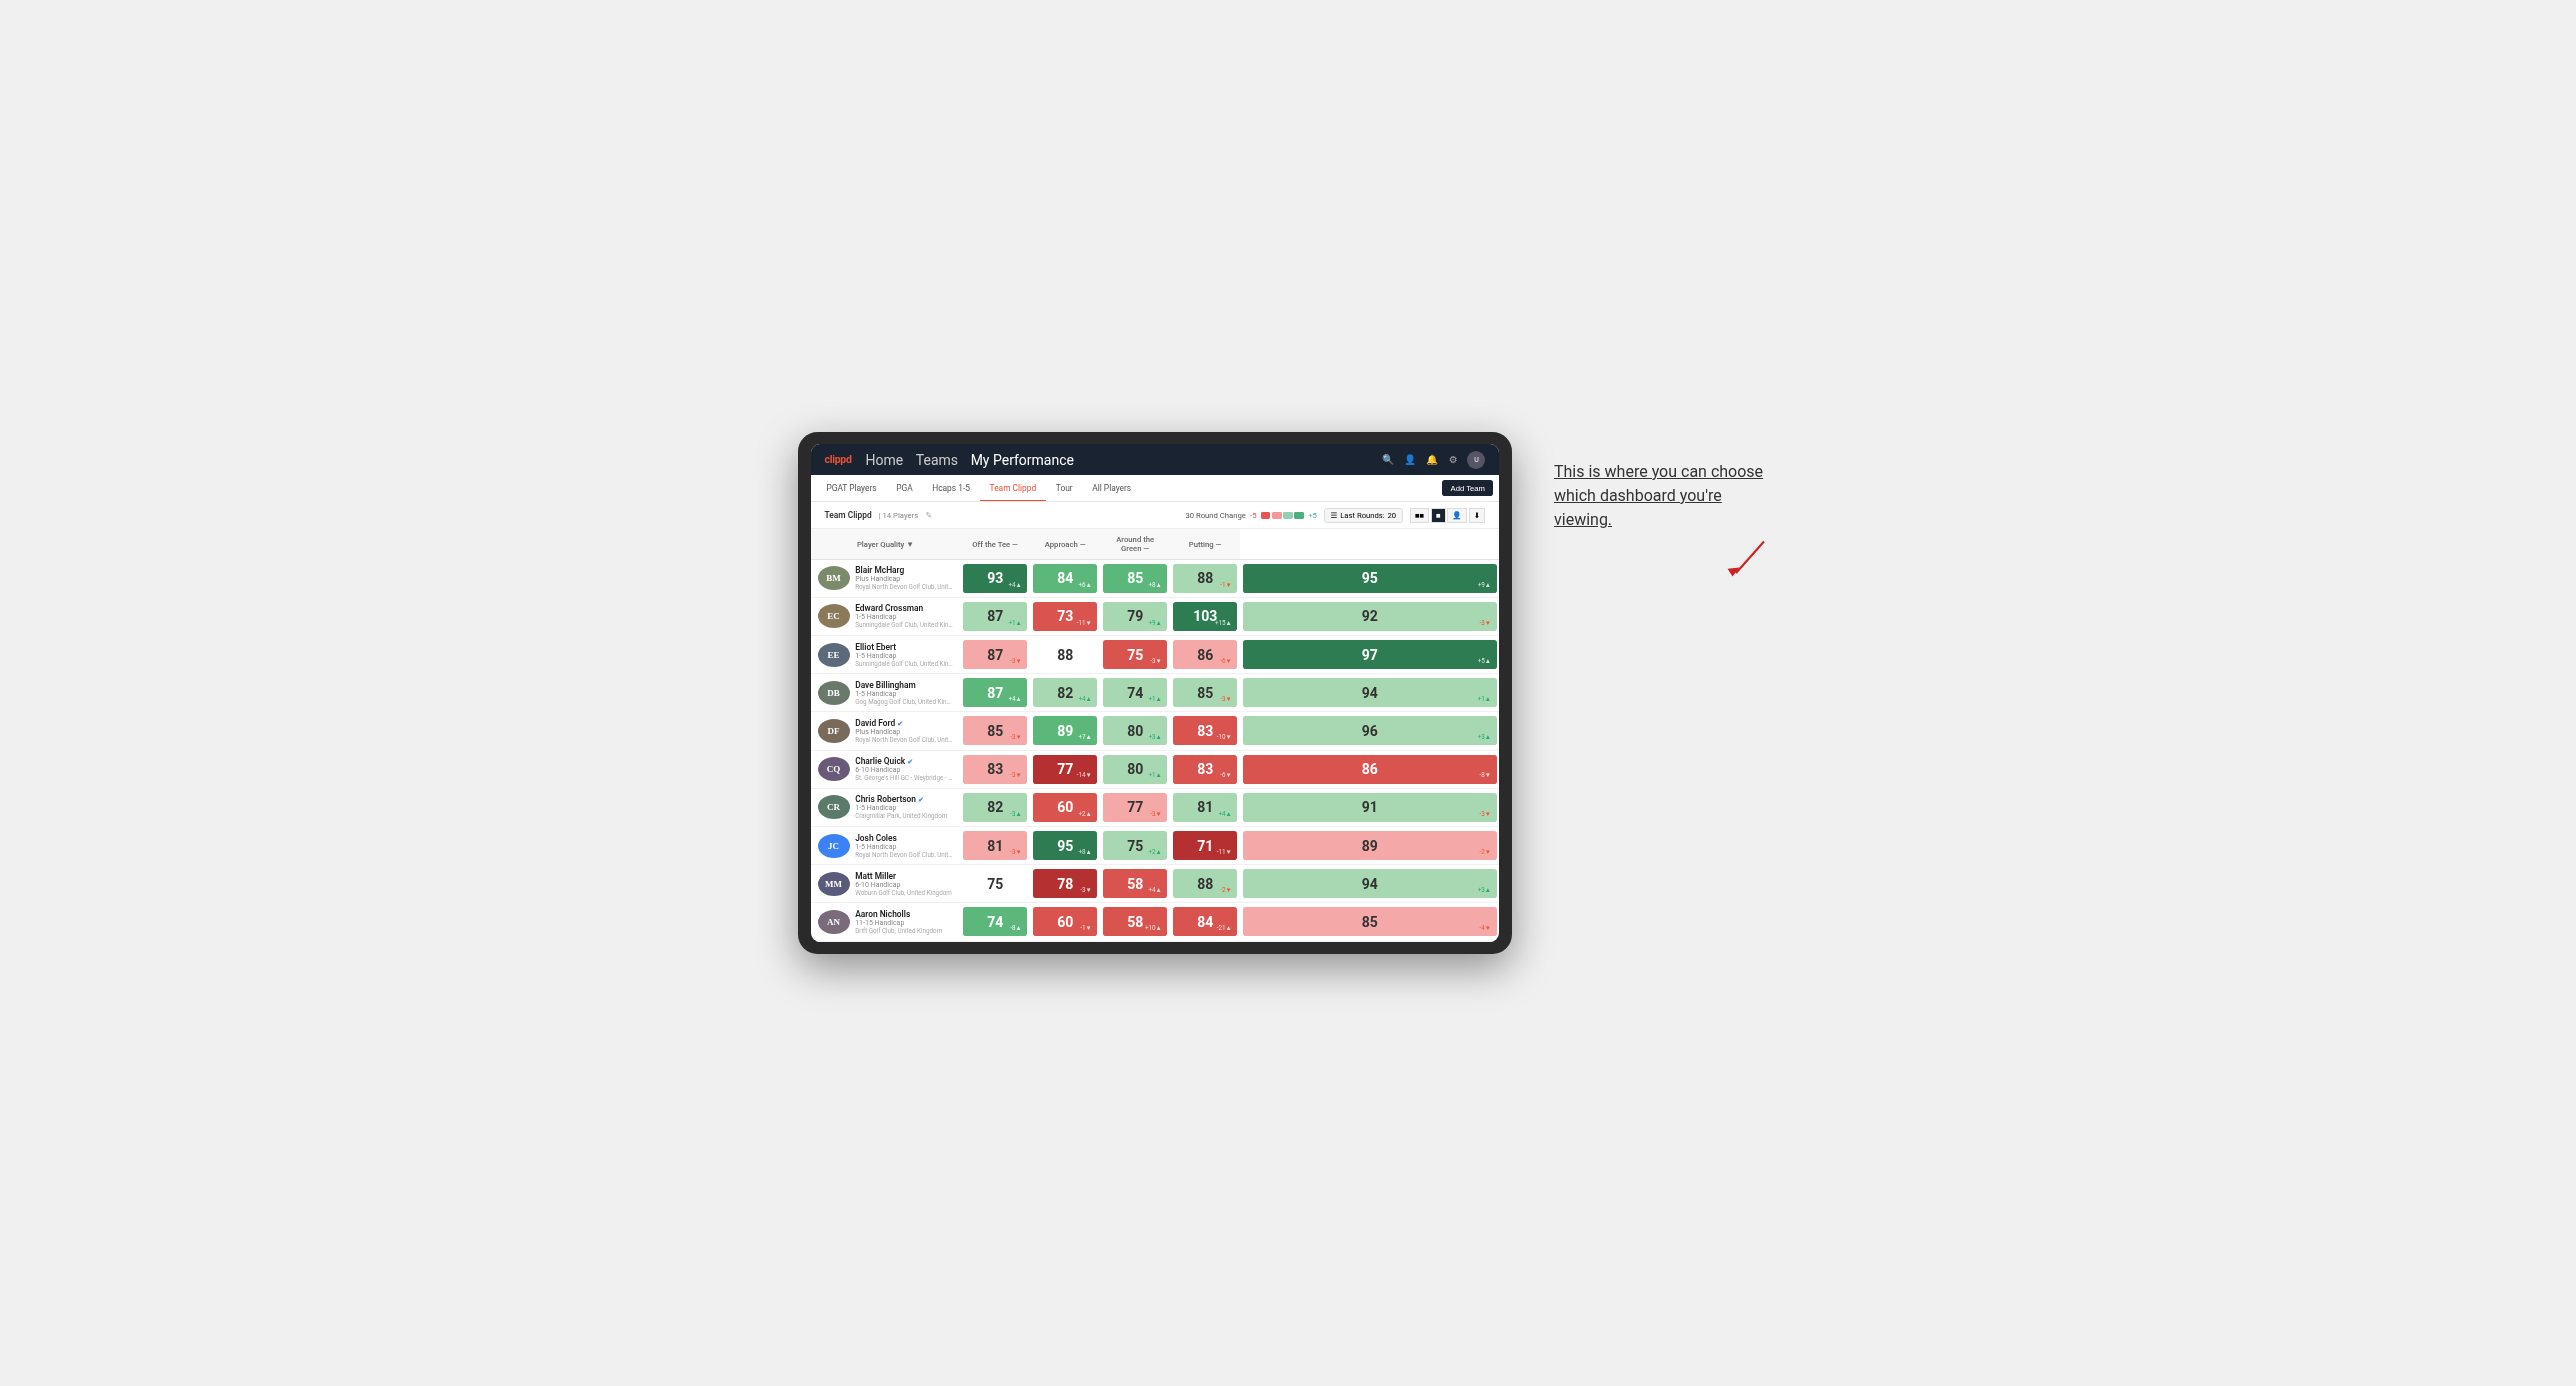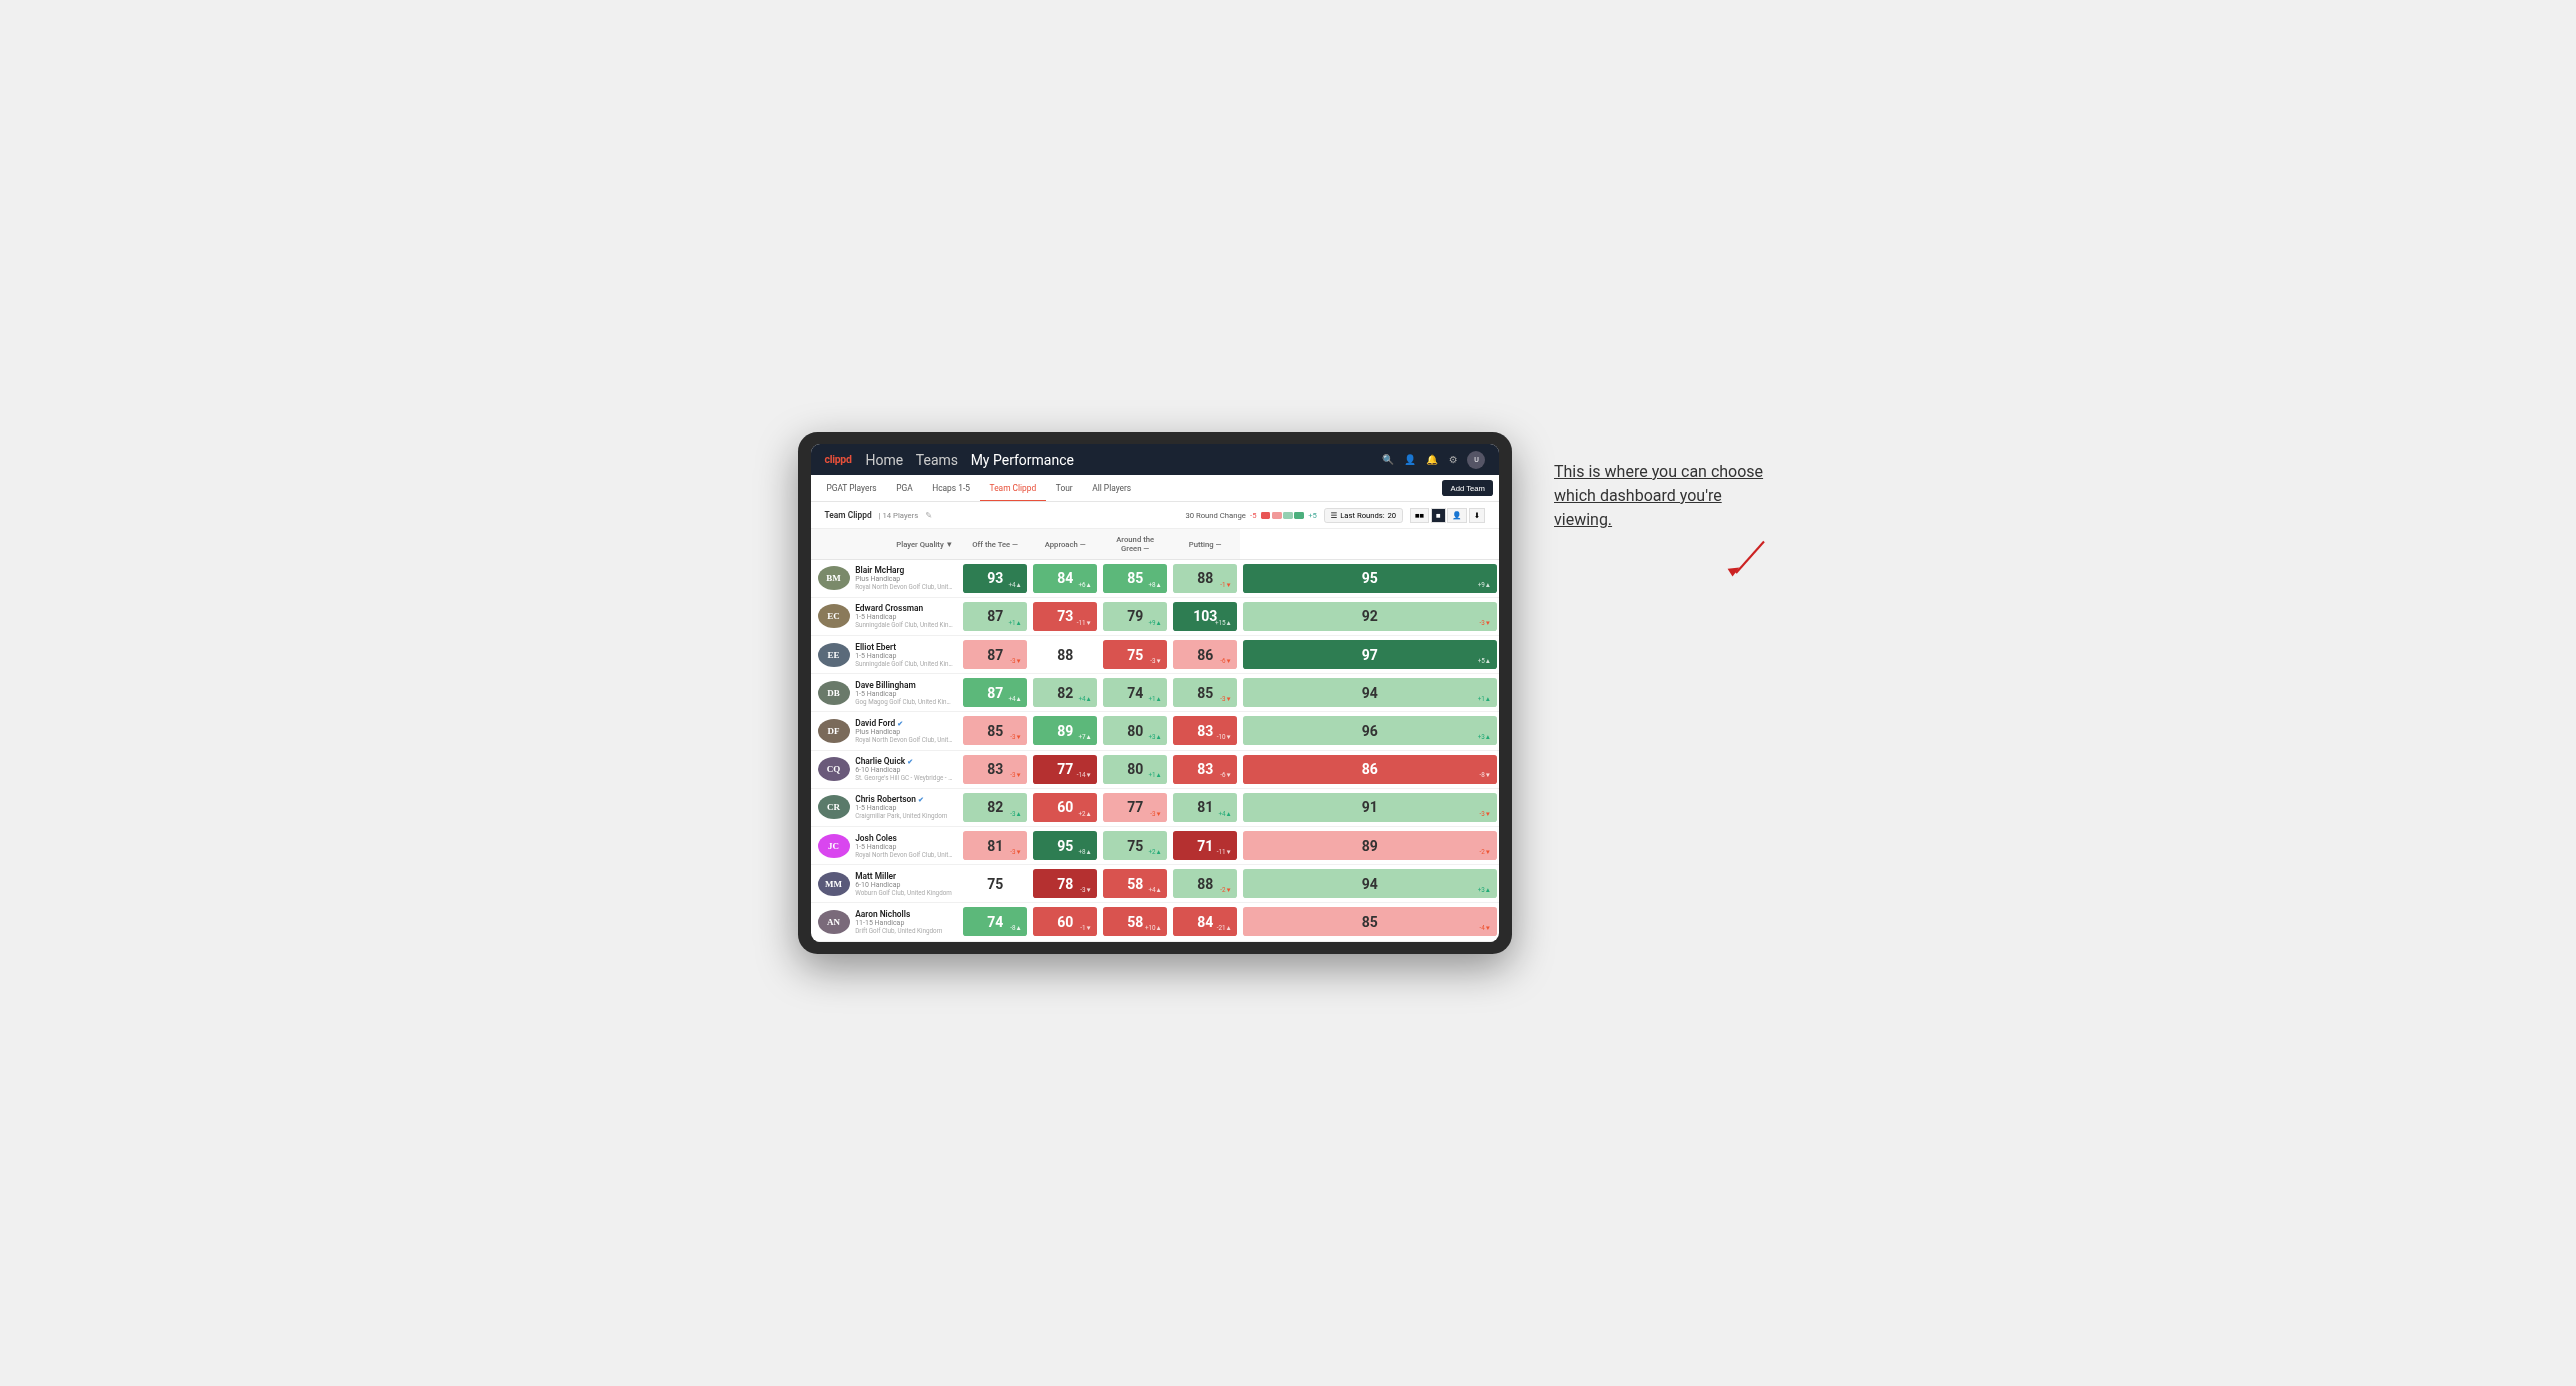--- a/index.html
+++ b/index.html
@@ -228,21 +228,21 @@
       font-size: 7.7px;
     }
 
     .data-table thead tr {
       background: #f8f8f8;
       border-bottom: 0.7px solid #e5e5e5;
     }
 
     .data-table thead th {
       padding: 5.6px 7px;
-      text-align: right;
+      text-align: center;
       font-weight: 500;
       color: #666;
       font-size: 7.7px;
     }
 
     .data-table thead th.metric-header {
       text-align: center;
     }
 
     .col-player { width: 126px; }
@@ -751,21 +751,21 @@
                 <td class="metric-cell">
         <div class="metric-value-box bg-light-green">
           <span class="metric-number">91</span>
           <span class="metric-change down">-3▼</span>
         </div>
       </td>
               </tr>
               <tr>
                 <td>
       <div class="player-cell">
-        <div class="player-avatar" style="background:#d946ef">JC</div>
+        <div class="player-avatar" style="background:#3b82f6">JC</div>
         <div class="player-info">
           <div class="name">Josh Coles</div>
           <div class="handicap">1-5 Handicap</div>
           <div class="club">Royal North Devon Golf Club, United Kingdom</div>
         </div>
       </div>
     </td>
                 <td class="metric-cell">
         <div class="metric-value-box bg-light-red">
           <span class="metric-number">81</span>

